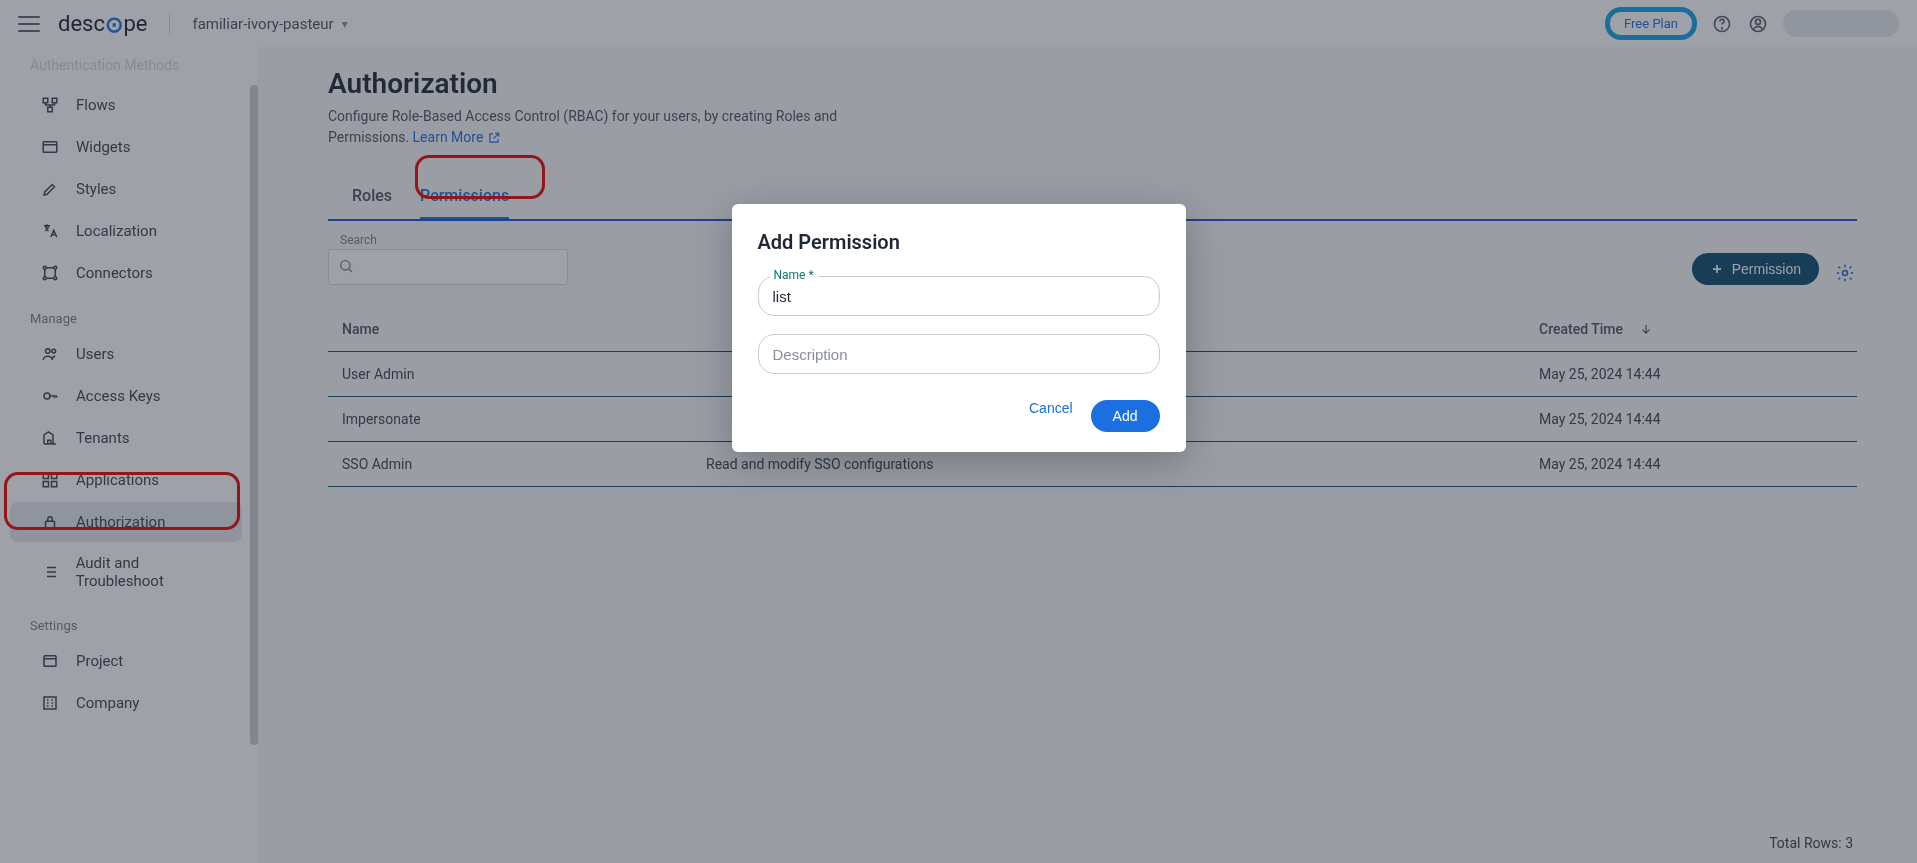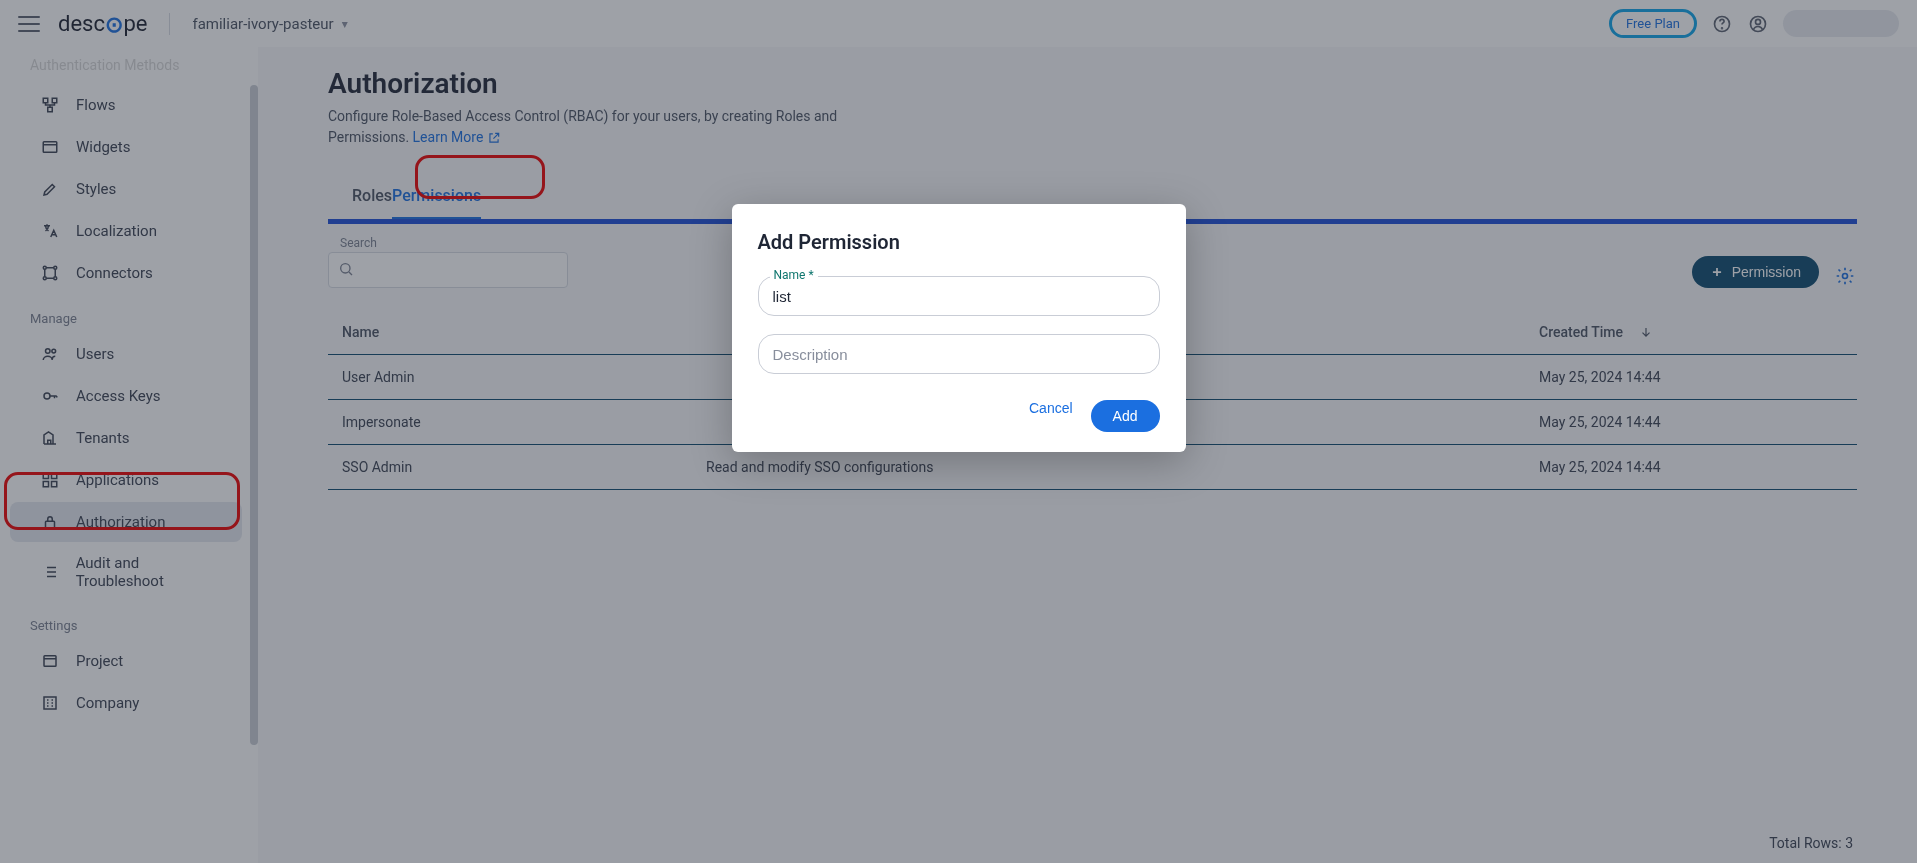--- a/index.html
+++ b/index.html
@@ -12,21 +12,21 @@
   .hamburger span { height: 2px; background: #5b6270; border-radius: 2px; }
   .brand { font-size: 22px; letter-spacing: 0; color: #1a1f2e; font-weight: 400; }
   .brand .de { font-weight: 400; }
   .brand .sc { font-weight: 400; }
   .brand .o { display:inline-block; color:#1b6fe0; transform:translateY(1px); font-weight:600;}
   .brand .pe { font-weight:400; }
   .vsep { width:1px; height:22px; background:#d7dbe2; margin:0 22px; }
   .project-btn { display:flex; align-items:center; gap:8px; color:#4a5262; font-size:15px; cursor:pointer;text-align:right;}
   .chev { font-size:12px; color:#8a90a0;}
   .top-right { margin-left:auto; display:flex; align-items:center; gap:14px; }
-  .free-plan { border:3px solid #0ea5e9; color:#1b6fe0; border-radius:16px; padding:4px 14px; font-size:13px; cursor:pointer;}
+  .free-plan { border:5px solid #0ea5e9; color:#1b6fe0; border-radius:16px; padding:4px 14px; font-size:13px; cursor:pointer;}
   .icon-btn-top { width:22px; height:22px; border-radius:50%; display:flex; align-items:center; justify-content:center; color:#5b6270; font-size:16px; cursor:pointer;}
   .avatar-pill { width:116px; height:27px; border-radius:14px; background:#e7eaef; }
 
   
   .layout { display:flex; height: calc(100% - 47px); }
   .sidebar { width:258px; background:#fff; padding-top:0; overflow:hidden; position:relative;}
   .sidebar-scroll { height:100%; overflow:hidden; padding-right:6px;}
   .nav-item { display:flex; align-items:center; gap:16px; padding:10px 14px 10px 30px; color:#3b4252; font-size:15px; cursor:pointer; border-radius:8px; margin:2px 10px;}
   .nav-item.active { background:#e4e8ef; }
   .nav-item .ic { width:20px; height:20px; display:flex; align-items:center; justify-content:center; color:#3b4252;}
@@ -34,21 +34,21 @@
   .nav-truncated { padding:10px 14px 10px 30px; color:#999; font-size:14px;}
   .sidebar-track { position:absolute; right:0; top:0; width:10px; height:100%; }
   .sidebar-thumb { position:absolute; right:0; width:8px; background:#c8ccd4; border-radius:4px; }
 
   
   .main { flex:1; padding:20px 60px 0 70px; overflow:hidden; position:relative;}
   .page-title { font-size:28px; font-weight:600; color:#1f2635; margin-bottom:6px;}
   .page-desc { color:#4a5262; font-size:14px; max-width:520px; line-height:1.5;}
   .page-desc a { color:#1b6fe0; text-decoration:none; display:inline-flex; align-items:center; gap:4px;}
 
-  .tabs { display:flex; margin-top:26px; border-bottom:5px solid #1d4ed8; padding-left:24px;}
+  .tabs { display:flex; gap:28px; margin-top:26px; border-bottom:2px solid #1d4ed8; padding-left:24px;}
   .tab { padding:12px 0; font-size:16px; color:#4a5262; cursor:pointer; border-bottom:2px solid transparent; font-weight:500;}
   .tab.active { color:#1b6fe0; border-color:#1b6fe0; }
 
   .toolbar { display:flex; align-items:flex-end; margin-top:12px; gap:14px;}
   .search-wrap { flex:0 0 auto; width:240px; }
   .search-label { font-size:12px; color:#7a8090; margin-bottom:2px; display:block; padding-left:12px;}
   .search-box { position:relative; }
   .search-box input { width:100%; height:36px; border:1px solid #d7dbe2; border-radius:4px; padding:0 10px 0 36px; font-size:14px; background:#fff;}
   .search-box .sicon { position:absolute; left:10px; top:9px; color:#7a8090;}
   .spacer { flex:1; }

